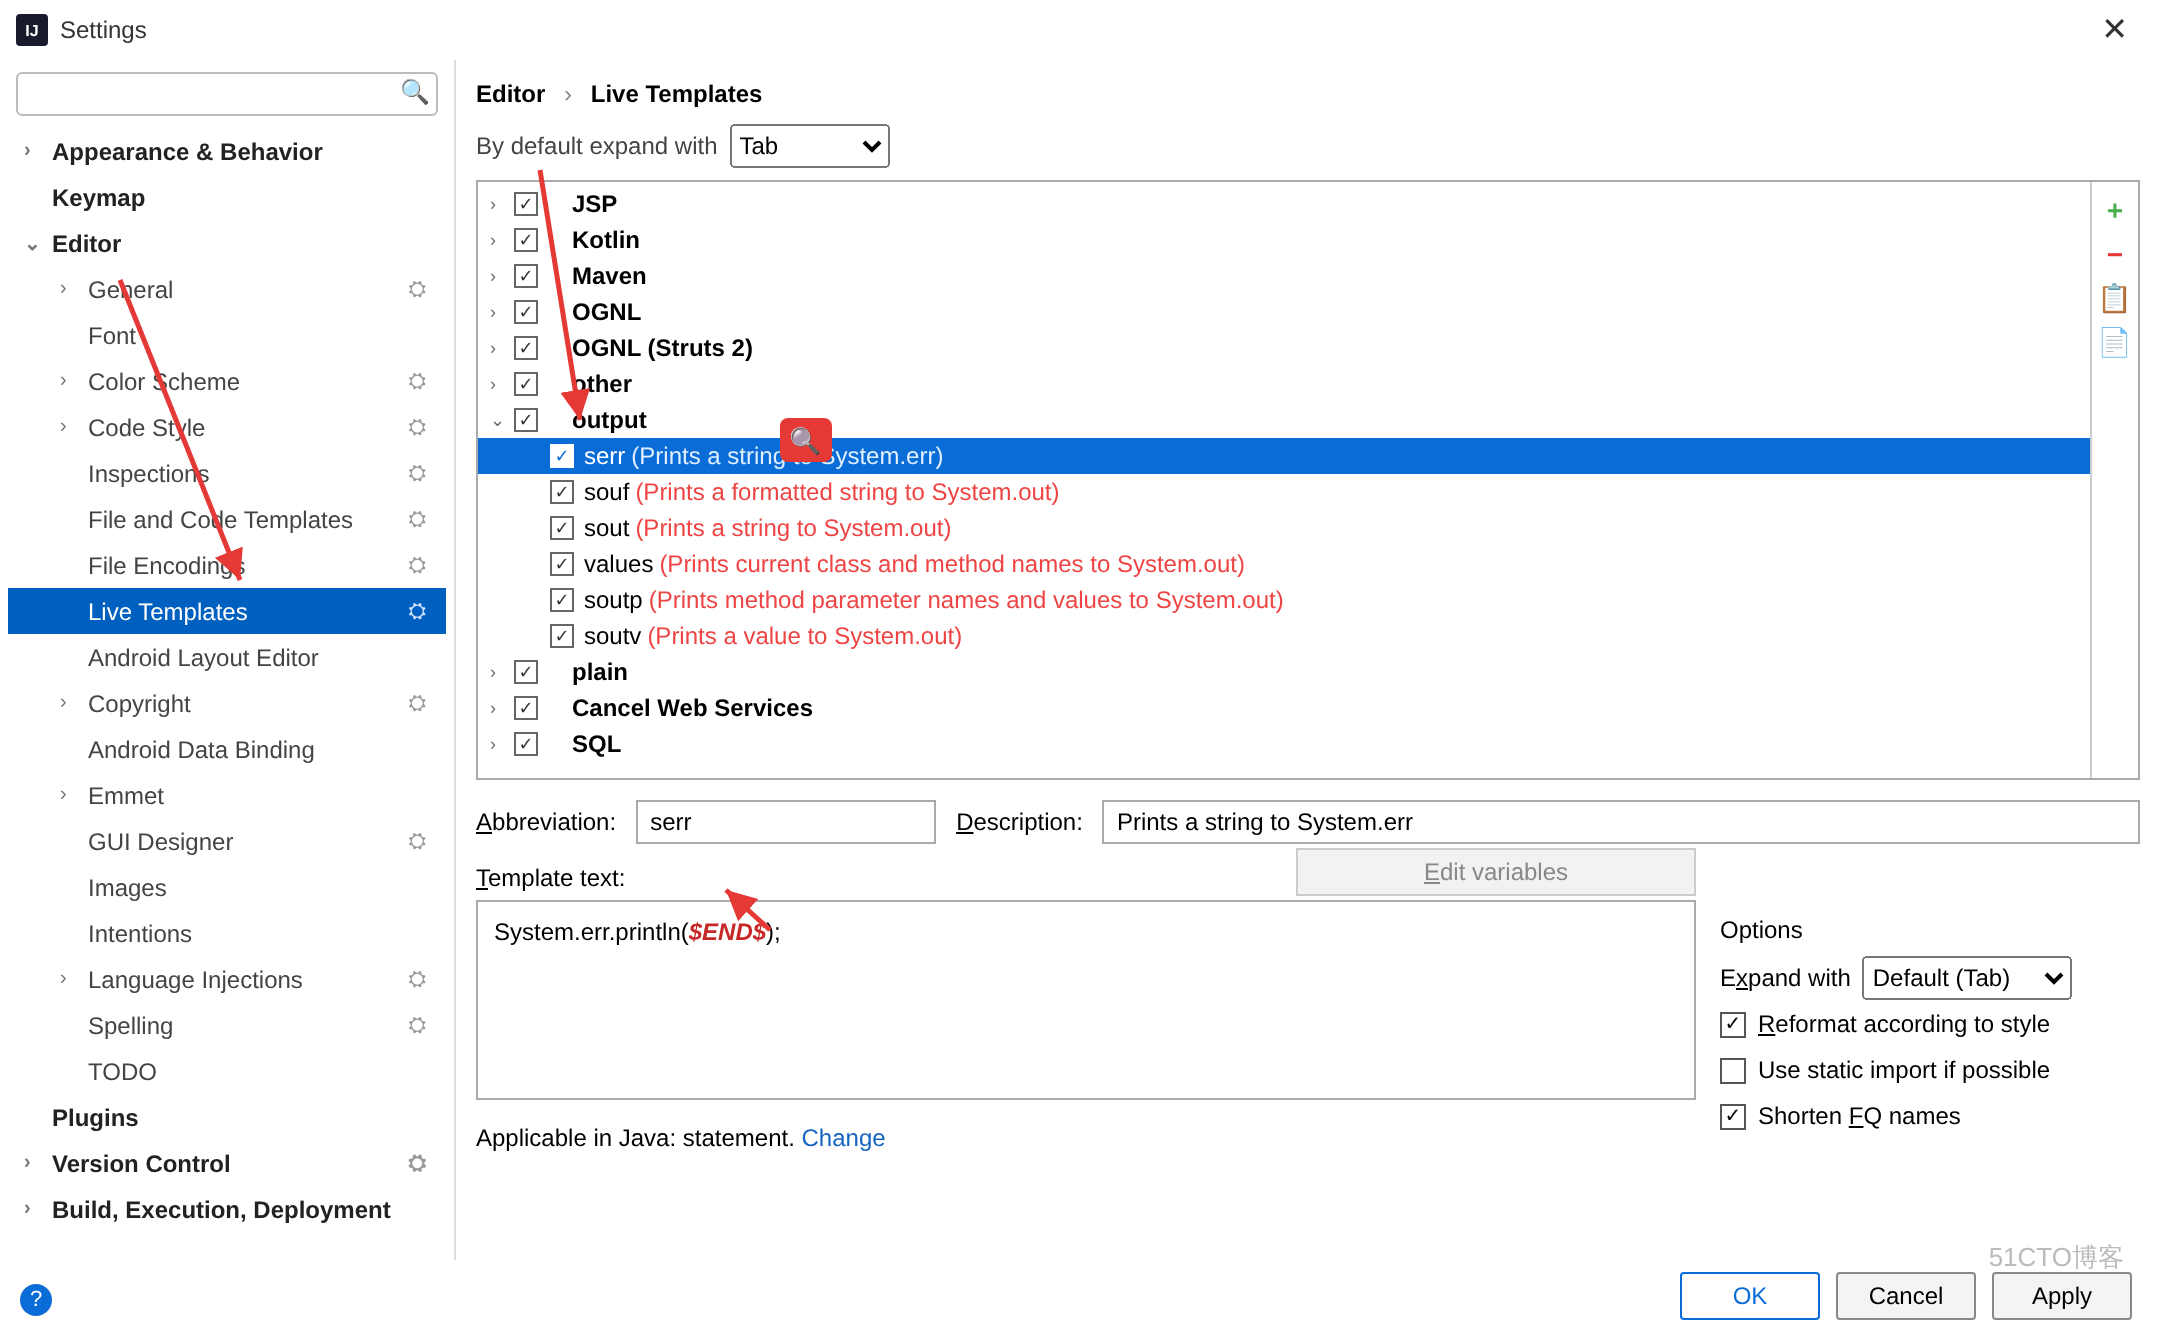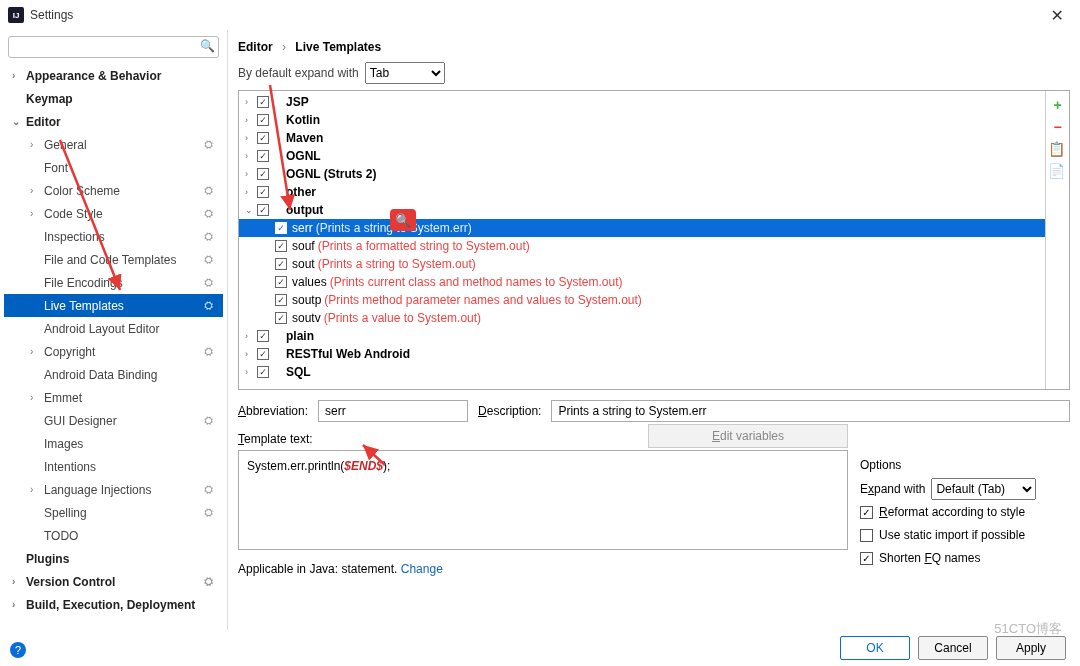--- a/index.html
+++ b/index.html
@@ -294,21 +294,21 @@
             <span class="desc">(Prints a value to System.out)</span>
           </div>
           <div class="tmpl-row group">
             <span class="caret">›</span>
             <span class="cb">✓</span>
             <span class="lbl">plain</span>
           </div>
           <div class="tmpl-row group">
             <span class="caret">›</span>
             <span class="cb">✓</span>
-            <span class="lbl">RESTful Web Android</span>
+            <span class="lbl">Cancel Web Services</span>
           </div>
           <div class="tmpl-row group">
             <span class="caret">›</span>
             <span class="cb">✓</span>
             <span class="lbl">SQL</span>
           </div>
         </div>
       <div class="right-strip">
         <span class="ico plus">+</span>
         <span class="ico minus">−</span>

